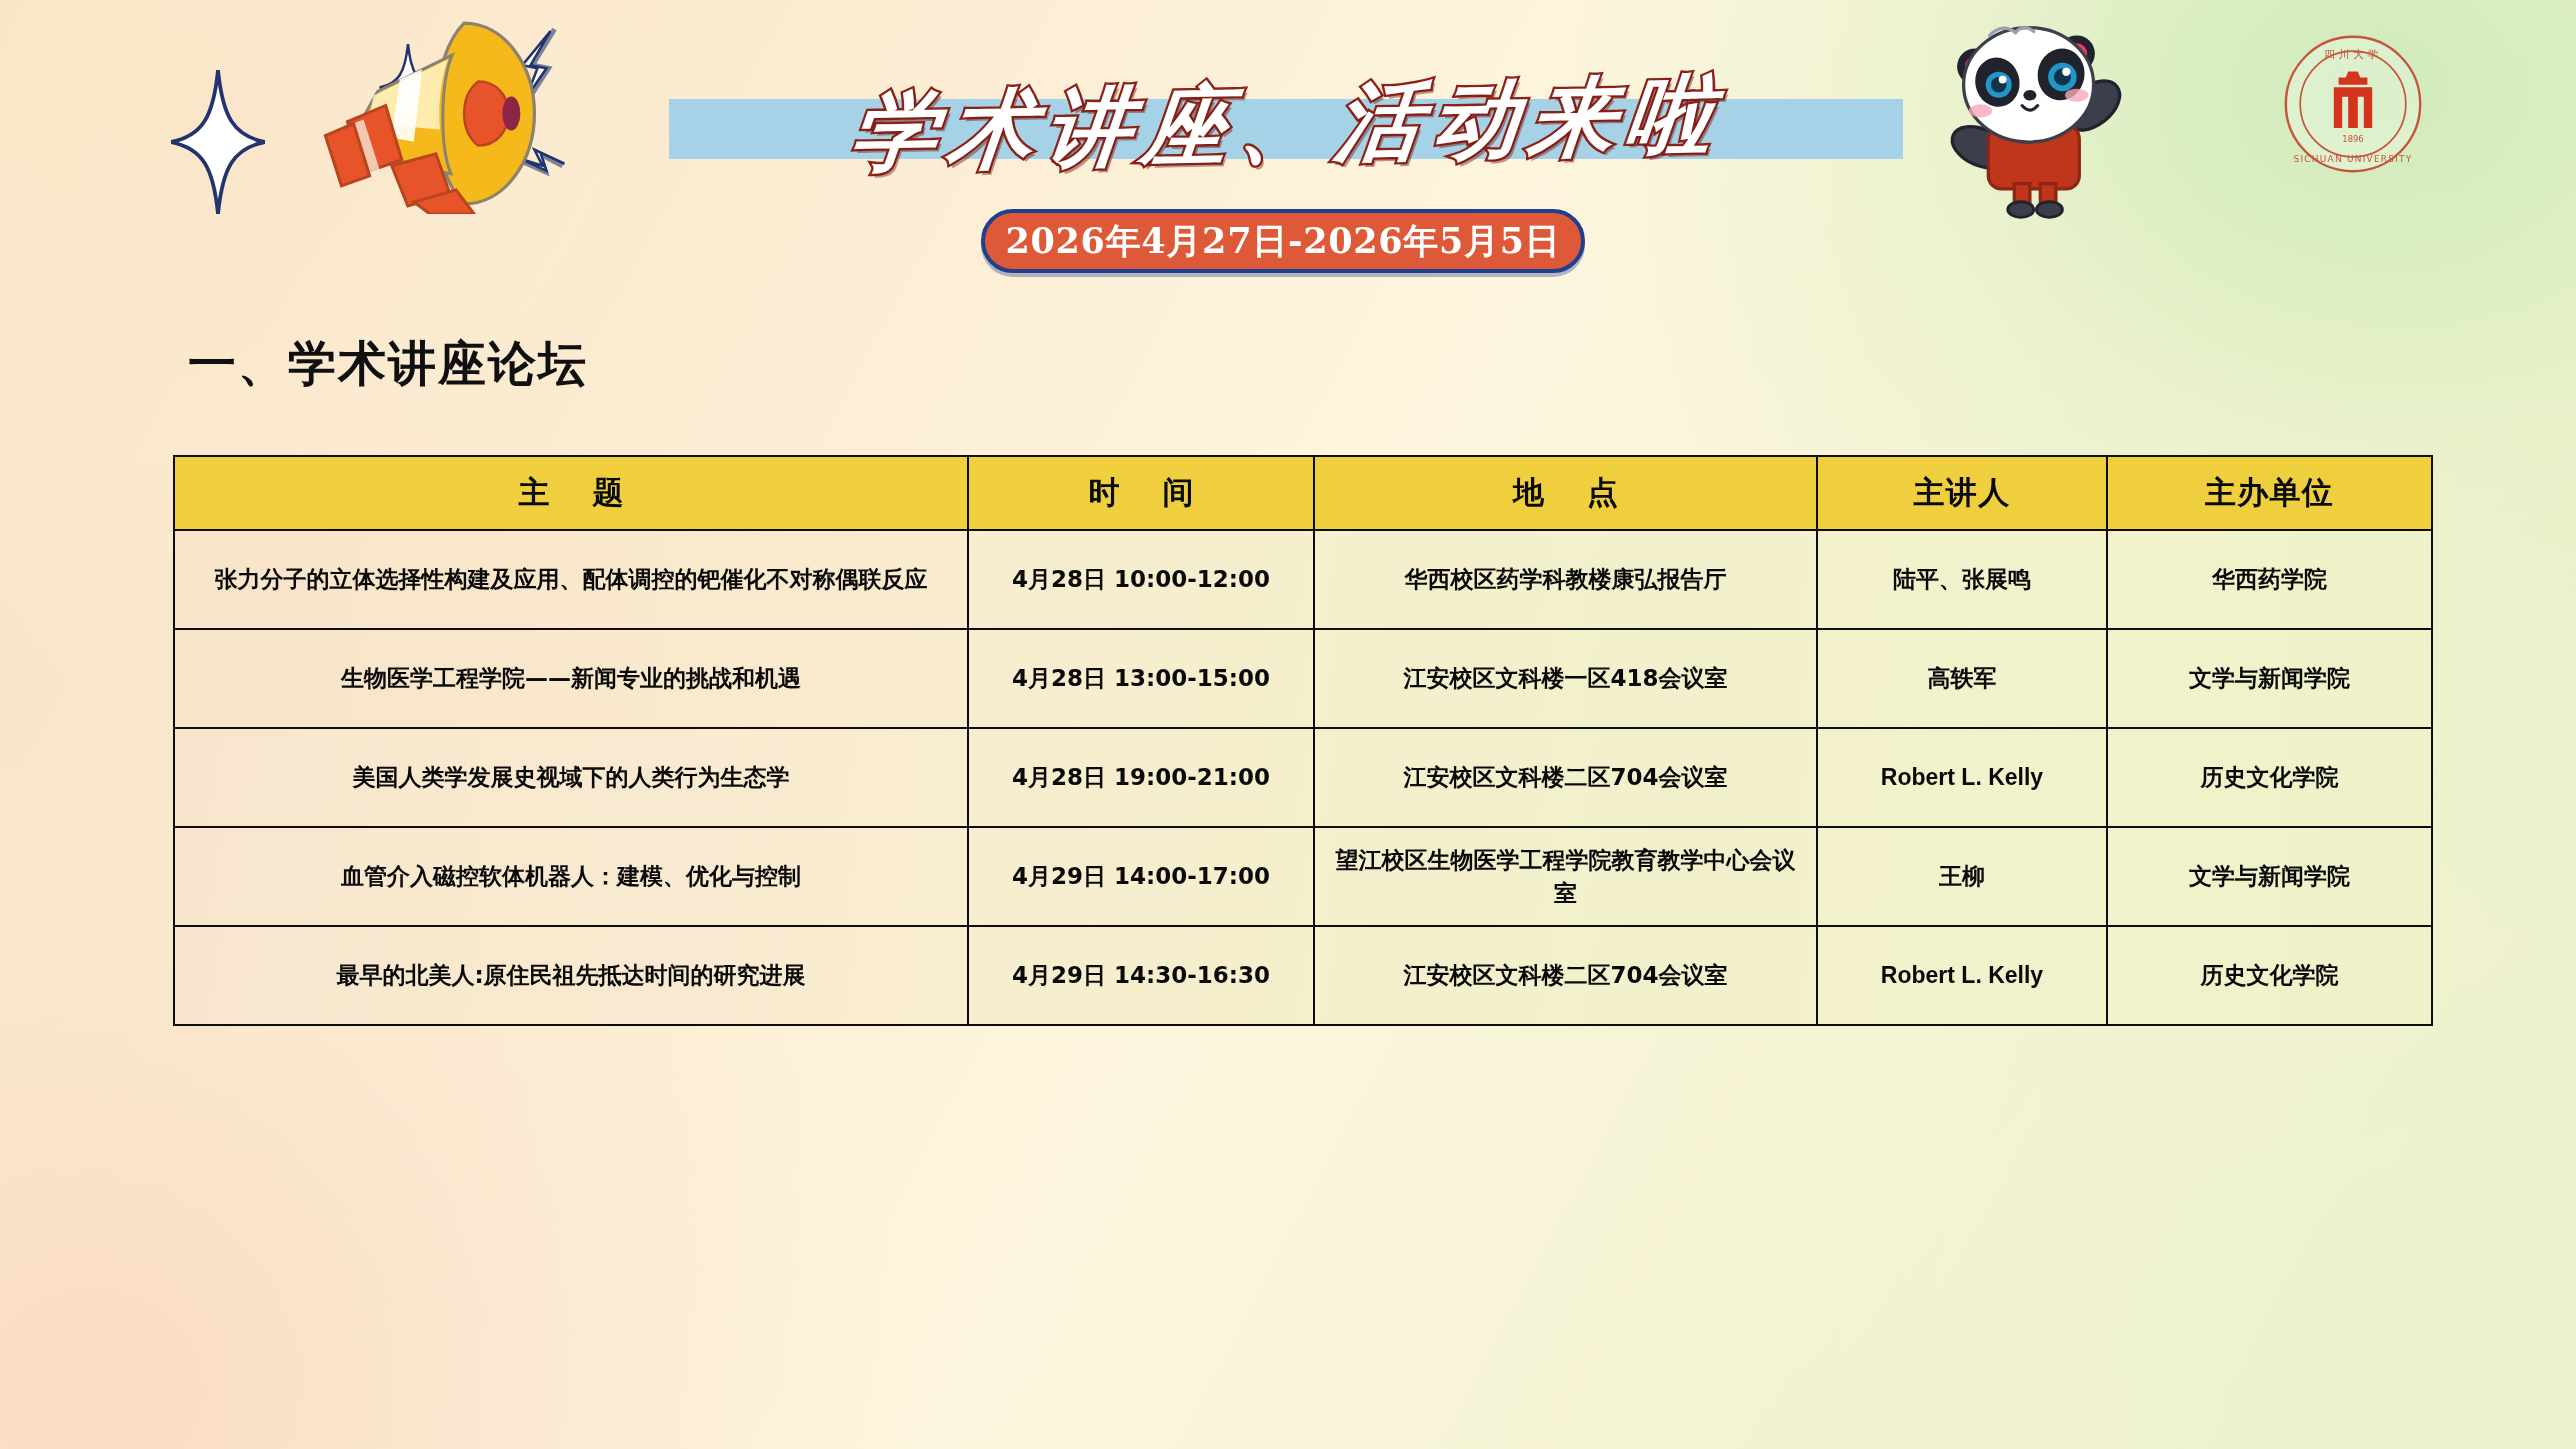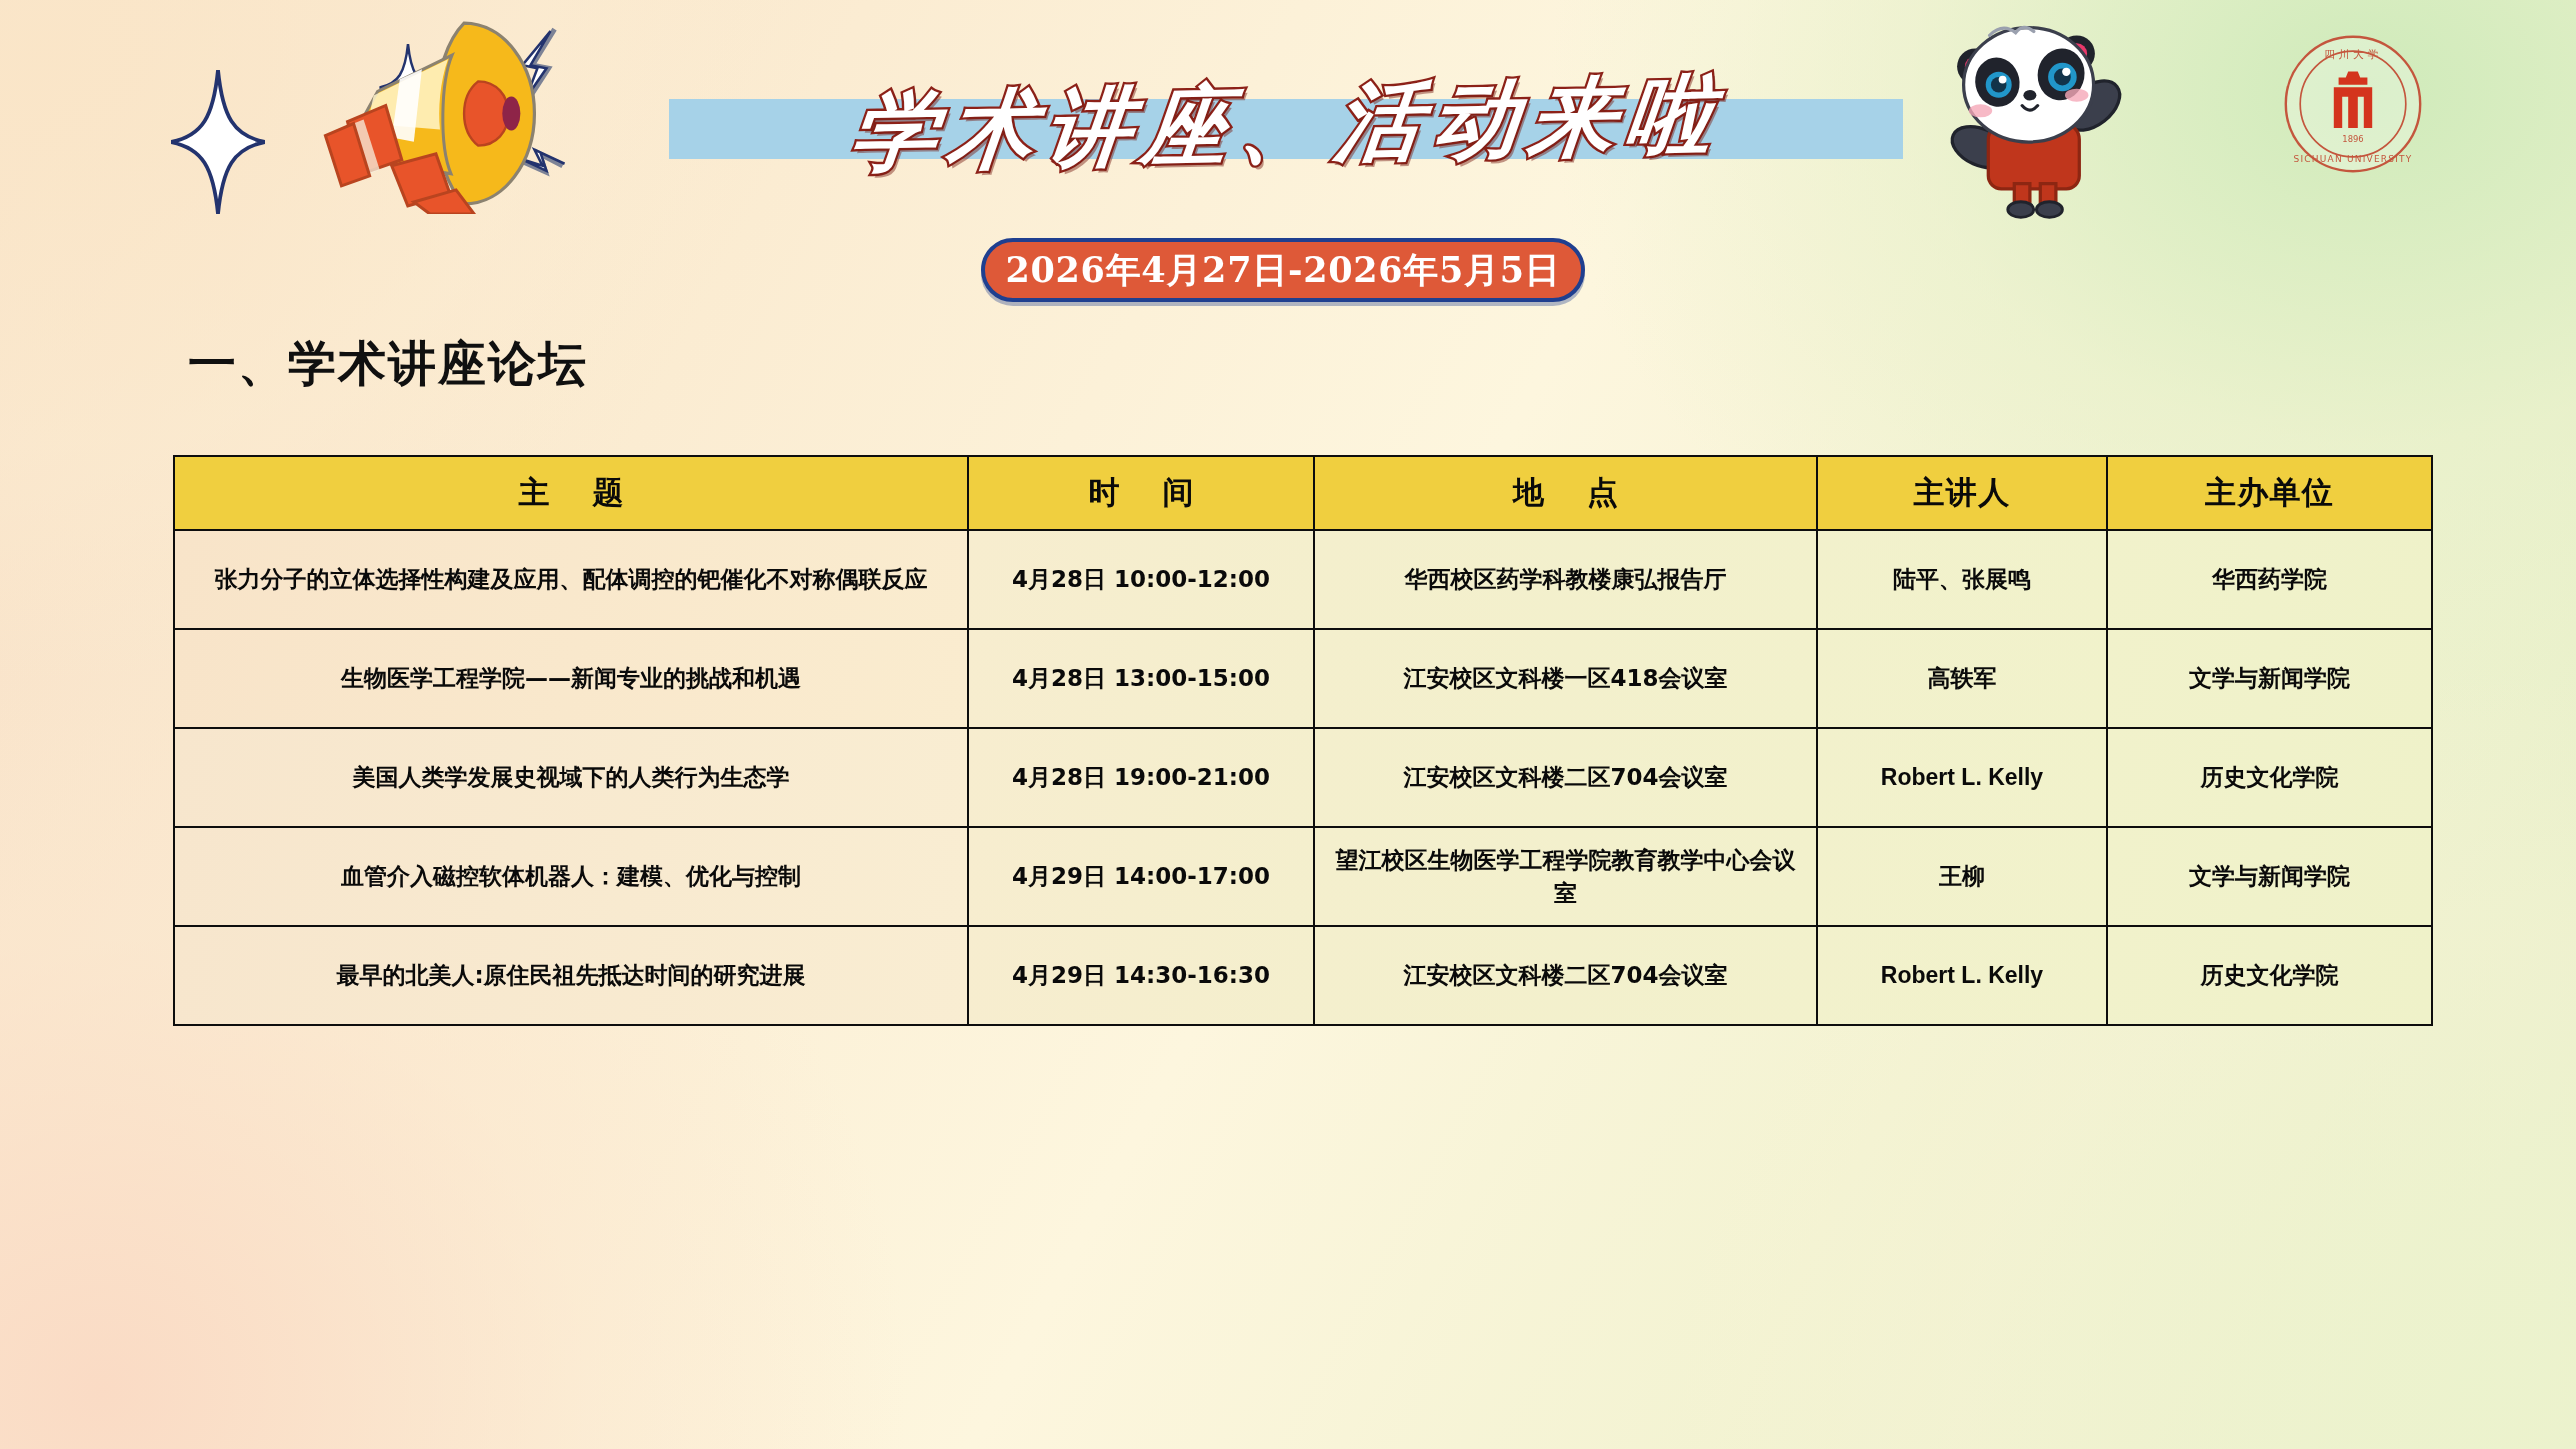--- a/index.html
+++ b/index.html
@@ -40,21 +40,21 @@
     color:#ffffff;
     -webkit-text-stroke:4.7px #8c2118;
     paint-order:stroke fill;
     text-shadow:3.4px 4px 0 rgba(120,28,20,.45);
     white-space:nowrap;
     transform:skewX(-7deg) rotate(-1.2deg);
   }
 
   
   .date-pill {
-    position:absolute; left:981px; top:238px; width:604px; height:64px;
+    position:absolute; left:981px; top:209px; width:604px; height:64px;
     background:#de5938;
     border:4.7px solid #1f3f8f;
     border-radius:35px;
     display:flex; align-items:center; justify-content:center;
     box-shadow:0 4px 0 rgba(31,63,143,.35);
   }
   .date-pill span {
     font-family:"DejaVu Serif","Liberation Serif",serif;
     color:#fff; font-size:35px; font-weight:700; letter-spacing:0.7px;
     white-space:nowrap;

